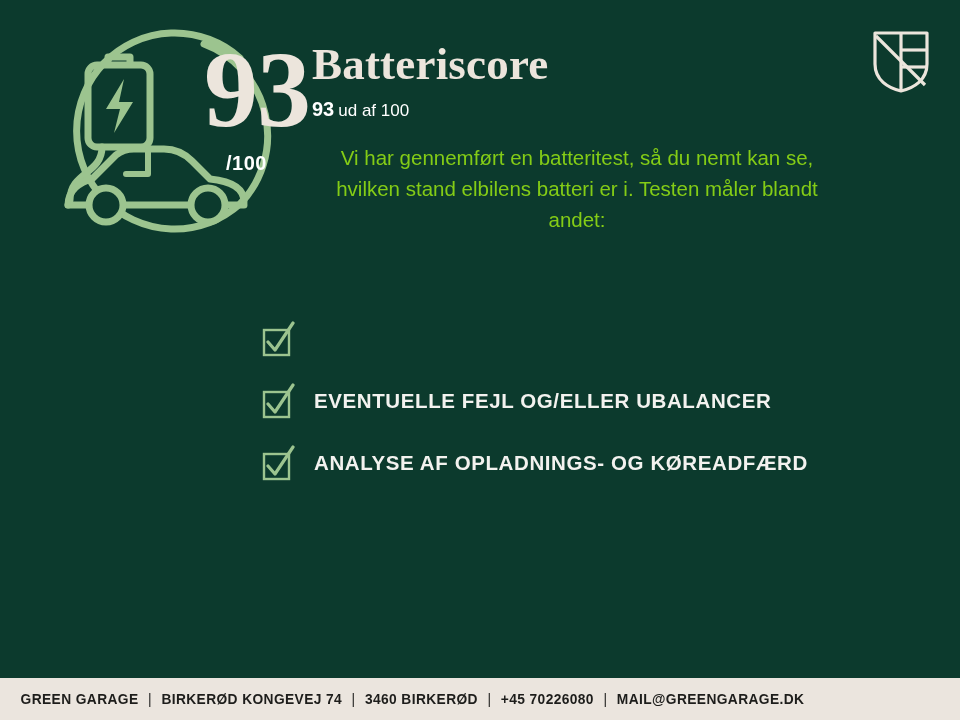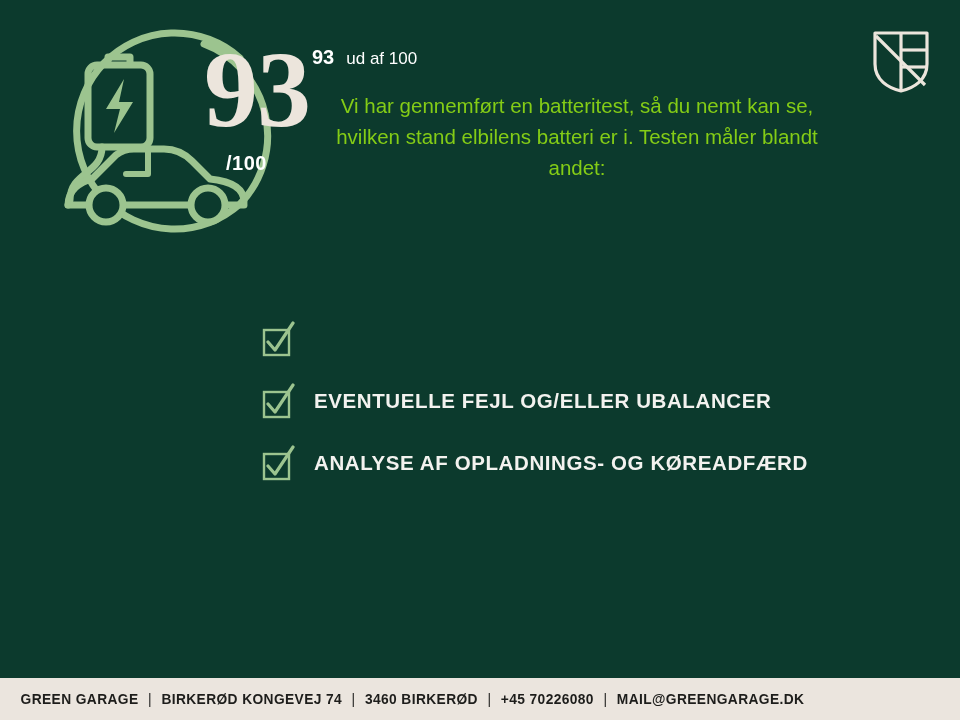--- a/index.html
+++ b/index.html
@@ -89,21 +89,21 @@
     line-height: 20px;
     white-space: nowrap;
   }
   #subtitle .score {
     font-weight: 700;
     font-size: 20px;
   }
   #subtitle .rest {
     font-weight: 400;
     font-size: 17px;
-    padding-left: 12px;
+    padding-left: 4px;
     margin-top: 24px;
   }
 
   #intro {
     color: #84cc16;
     font-size: 20.5px;
     line-height: 31px;
     font-weight: 400;
     width: 530px;
     text-align: center;
@@ -210,20 +210,21 @@
 
   <svg id="crest" viewBox="0 0 62 66">
     <path d="M5 5 L57 5 L57 36 C57 52 44 60 31 63 C18 60 5 52 5 36 Z" fill="none" stroke="#ece5dc" stroke-width="3.2" stroke-linejoin="round"></path>
     <line x1="31" y1="5" x2="31" y2="63" stroke="#ece5dc" stroke-width="3.2"></line>
     <line x1="6" y1="8" x2="55" y2="57" stroke="#ece5dc" stroke-width="3.2"></line>
     <line x1="31" y1="22" x2="57" y2="22" stroke="#ece5dc" stroke-width="3.2"></line>
     <line x1="31" y1="39" x2="57" y2="39" stroke="#ece5dc" stroke-width="3.2"></line>
   </svg>
 
   <div id="content">
+    <h1 id="title">Batteriscore</h1>
     <div id="subtitle">
       <span class="score">93</span><span class="rest">ud af 100</span>
     </div>
     <p id="intro">Vi har gennemført en batteritest, så du nemt kan se, hvilken stand elbilens batteri er i. Testen måler blandt andet:</p>
   </div>
 
   <div id="checklist">
     <div class="check-row">
       <span class="check-icon">
         <svg width="34" height="36" viewBox="0 0 34 36">

